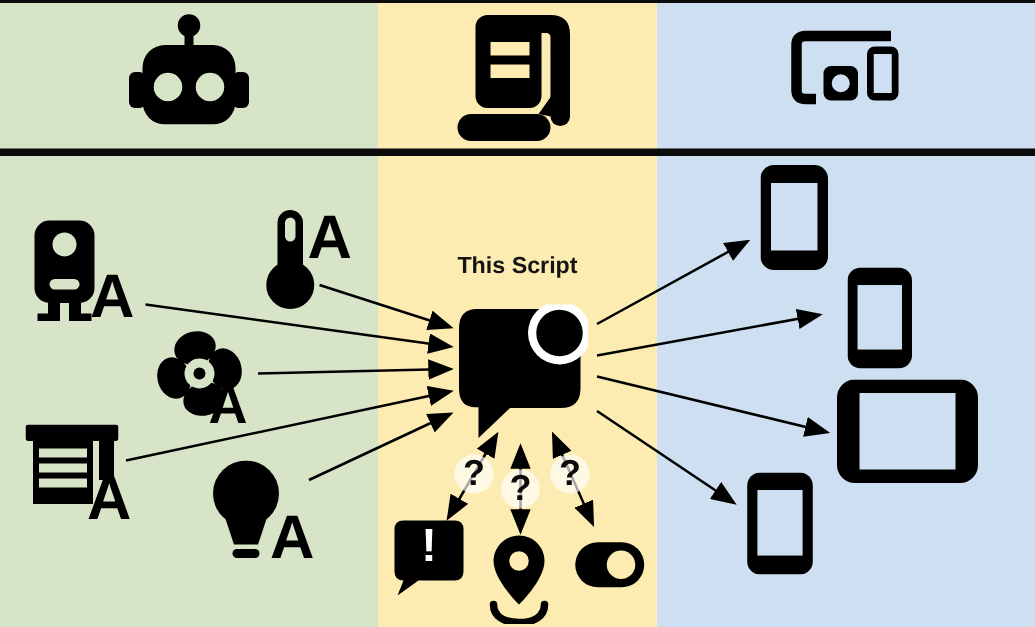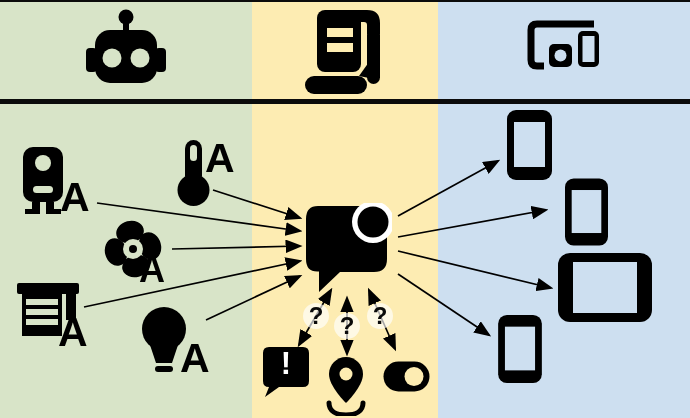--- a/index.html
+++ b/index.html
@@ -137,20 +137,21 @@
   </svg>
   <div class="a-label" style="left:58px;top:312px;">A</div>
 
   <svg class="abs" style="left:142px;top:307px;" width="46" height="66" viewBox="0 0 46 66">
     <circle cx="22" cy="22" r="22" fill="#000"></circle>
     <polygon points="8,38 36,38 30,56 14,56" fill="#000"></polygon>
     <rect x="13" y="59" width="18" height="6" rx="3" fill="#000"></rect>
   </svg>
   <div class="a-label" style="left:180px;top:338px;">A</div>
 
+  <div class="center-label">This Script</div>
 
   <svg class="abs" style="left:304px;top:203px;" width="88" height="90" viewBox="0 0 88 90">
     <path d="M14,3 H70 Q83,3 83,16 V56 Q83,69 70,69 H36 L15,89 L15,68.5 H14 Q2,69 2,56 V16 Q2,3 14,3 Z" fill="#000"></path>
     <circle cx="69" cy="19" r="21" fill="#ffffff"></circle>
     <circle cx="69" cy="19" r="15.5" fill="#000"></circle>
   </svg>
 
   <div class="qmark" style="left:303px;top:303px;">
     <span>?</span>
   </div>

